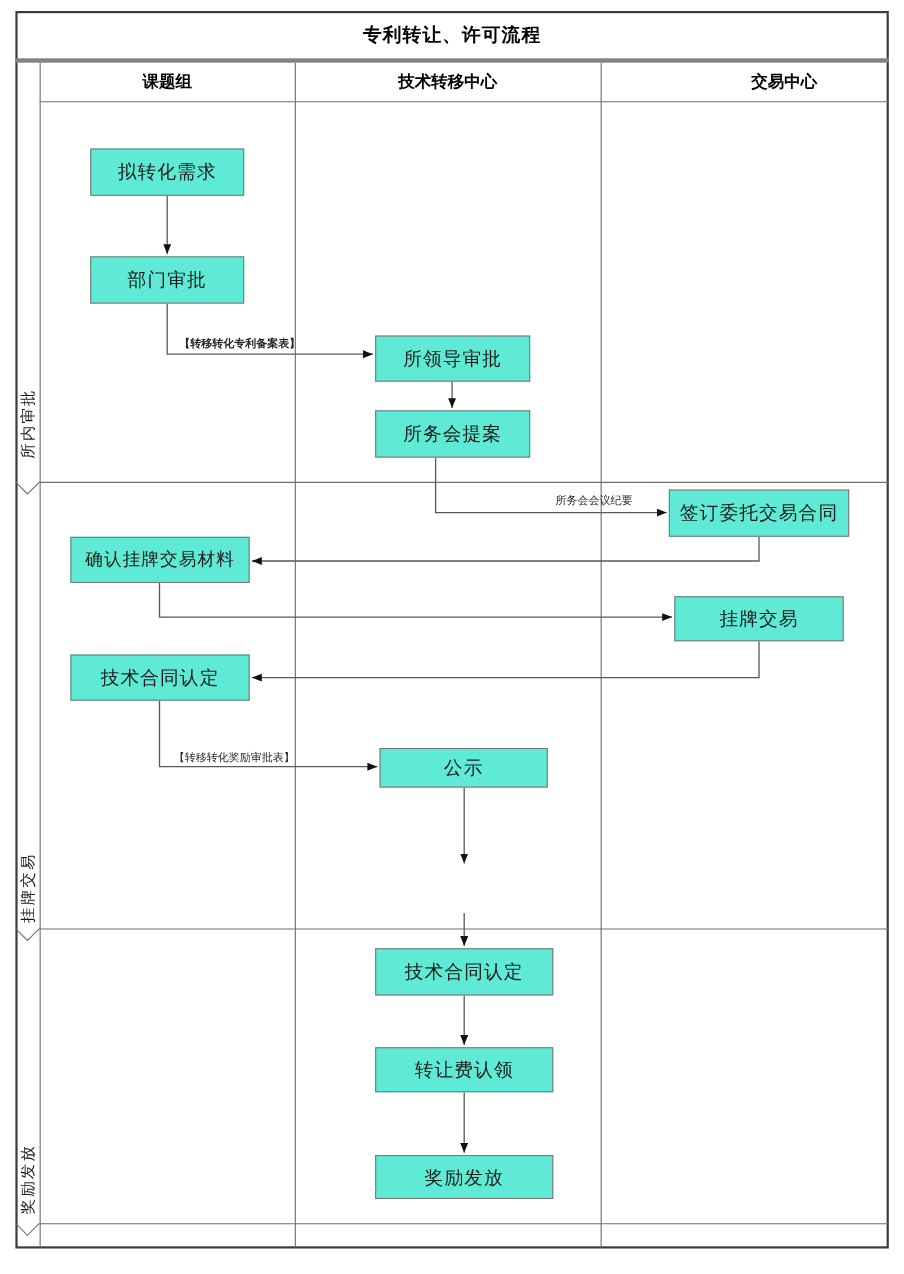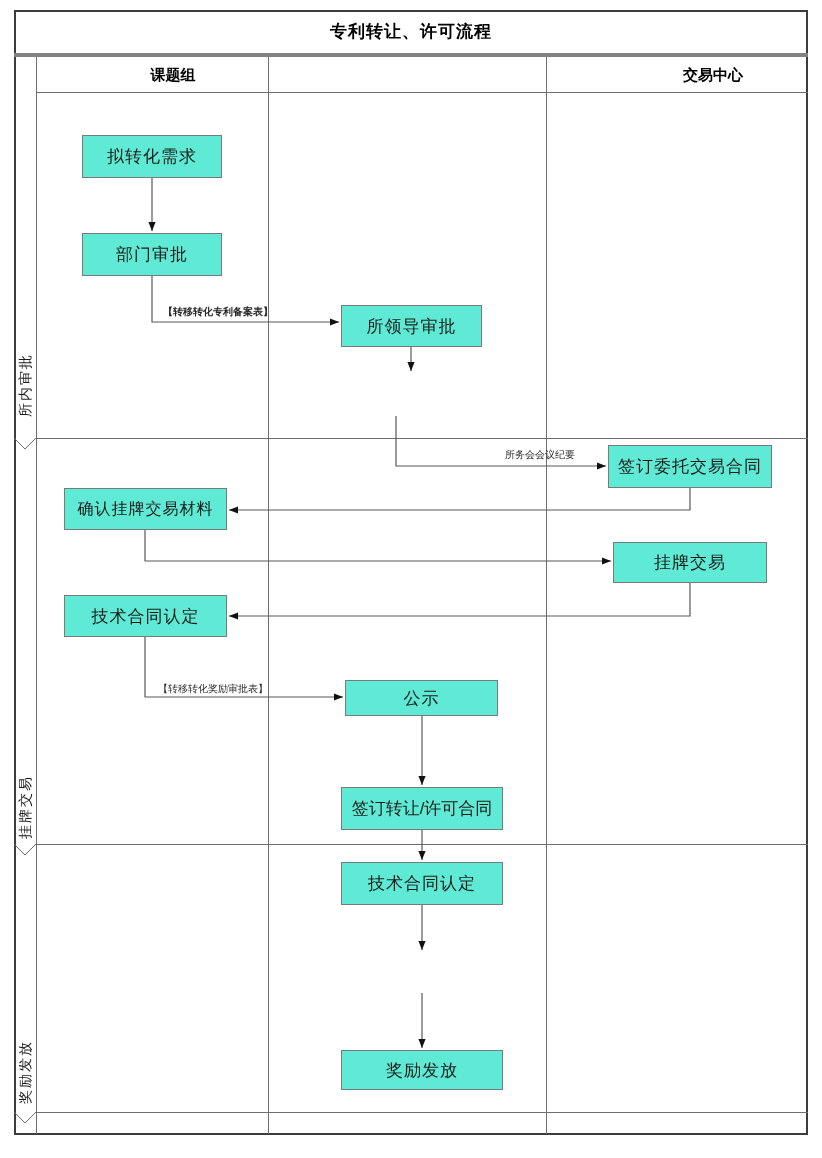--- a/index.html
+++ b/index.html
@@ -84,36 +84,38 @@
     <path d="M690,583 L690,616 L229,616" fill="none" stroke="#595959" stroke-width="1.2" marker-end="url(#ah)"></path>
     <path d="M145,637 L145,697 L343,697" fill="none" stroke="#595959" stroke-width="1.2" marker-end="url(#ah)"></path>
     <path d="M422,716 L422,785" fill="none" stroke="#595959" stroke-width="1.2" marker-end="url(#ah)"></path>
     <path d="M422,830 L422,860" fill="none" stroke="#595959" stroke-width="1.2" marker-end="url(#ah)"></path>
     <path d="M422,905 L422,950" fill="none" stroke="#595959" stroke-width="1.2" marker-end="url(#ah)"></path>
     <path d="M422,993 L422,1048" fill="none" stroke="#595959" stroke-width="1.2" marker-end="url(#ah)"></path>
   </svg>
 
   <div class="abs title">专利转让、许可流程</div>
 
-  <div class="abs colhead" style="left:25px;width:232px;padding-left:32px;">课题组</div>
+  <div class="abs colhead" style="left:36px;width:232px;">课题组</div>
+  <div class="abs colhead" style="left:268px;width:278px;">技术转移中心</div>
   <div class="abs colhead" style="left:546px;width:262px;padding-left:36px;">交易中心</div>
 
   <div class="lanelabel" style="left:-15px;top:376px;">所内审批</div>
   <div class="lanelabel" style="left:-15px;top:798px;">挂牌交易</div>
   <div class="lanelabel" style="left:-15px;top:1063px;">奖励发放</div>
 
   <div class="node" style="left:82px;top:135px;width:140px;height:43px;">拟转化需求</div>
   <div class="node" style="left:82px;top:233px;width:140px;height:43px;">部门审批</div>
   <div class="node" style="left:341px;top:305px;width:141px;height:42px;">所领导审批</div>
+  <div class="node" style="left:341px;top:373px;width:141px;height:43px;">所务会提案</div>
   <div class="node" style="left:608px;top:445px;width:164px;height:43px;">签订委托交易合同</div>
   <div class="node" style="left:64px;top:488px;width:163px;height:42px;font-size:16px;">确认挂牌交易材料</div>
   <div class="node" style="left:613px;top:542px;width:154px;height:41px;">挂牌交易</div>
   <div class="node" style="left:64px;top:595px;width:163px;height:42px;">技术合同认定</div>
   <div class="node" style="left:345px;top:680px;width:153px;height:36px;">公示</div>
-  <div class="node" style="left:341px;top:787px;width:162px;height:43px;letter-spacing:0;">签订转让/许可合同</div>
   <div class="node" style="left:341px;top:862px;width:162px;height:43px;">技术合同认定</div>
+  <div class="node" style="left:341px;top:952px;width:162px;height:41px;">转让费认领</div>
   <div class="node" style="left:341px;top:1050px;width:162px;height:40px;">奖励发放</div>
 
   <div class="edgelabel" style="left:163px;top:305px;width:110px;font-weight:bold;">【转移转化专利备案表】</div>
   <div class="edgelabel" style="left:460px;top:448px;width:84px;margin-left:38px;">所务会会议纪要</div>
   <div class="edgelabel" style="left:158px;top:682px;width:110px;">【转移转化奖励审批表】</div>
 
 </div>
 
 </body></html>

